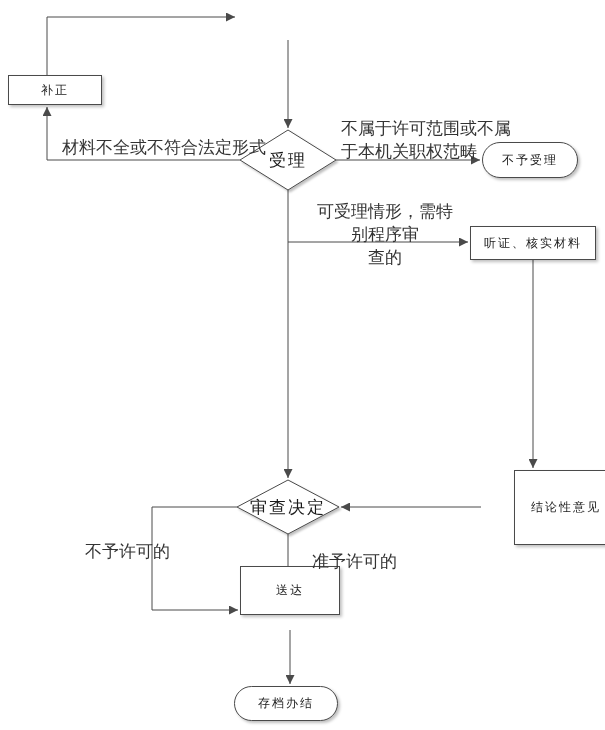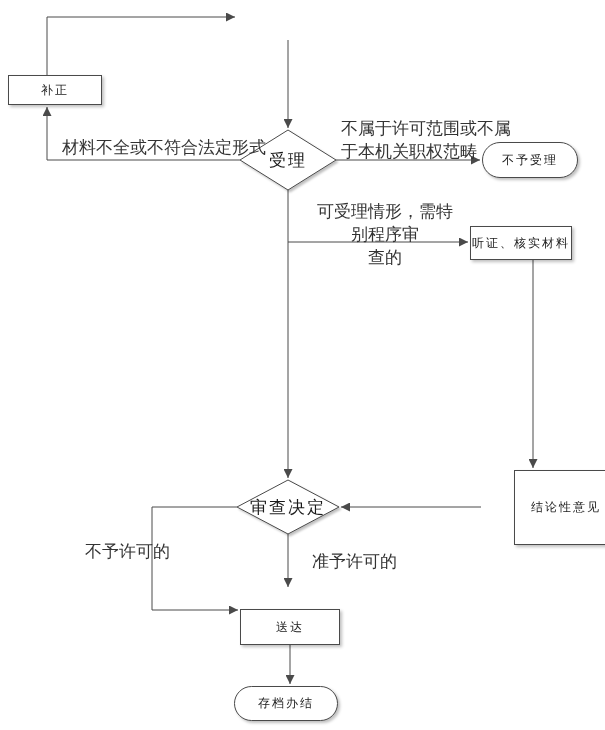--- a/index.html
+++ b/index.html
@@ -89,27 +89,27 @@
     </g>
   </svg>
 
 
   <div class="node" style="left:8px; top:75px; width:94px; height:30px;">补正</div>
 
   <div class="diamond-label" style="left:240px; top:146px; width:96px; height:28px;">受理</div>
 
   <div class="node stadium" style="left:482px; top:142px; width:96px; height:36px;">不予受理</div>
 
-  <div class="node" style="left:470px; top:226px; width:102px; height:34px;">听证、核实材料</div>
+  <div class="node" style="left:470px; top:226px; width:126px; height:34px;">听证、核实材料</div>
 
   <div class="node" style="left:481px; top:470px; width:104px; height:75px;margin-left:33px;">结论性意见</div>
 
   <div class="diamond-label" style="left:237px; top:493px; width:102px; height:28px;">审查决定</div>
 
-  <div class="node" style="left:240px; top:609px; width:100px; height:36px;">送达</div>
+  <div class="node" style="left:240px; top:566px; width:100px; height:49px;">送达</div>
 
   <div class="node stadium" style="left:234px; top:686px; width:104px; height:35px;">存档办结</div>
 
   <div class="edge-label" style="left:62px; top:136px;">材料不全或不符合法定形式</div>
 
   <div class="edge-label" style="left:341px; top:117px;">
     <div>不属于许可范围或不属</div>
     <div>于本机关职权范畴</div>
   </div>
 

